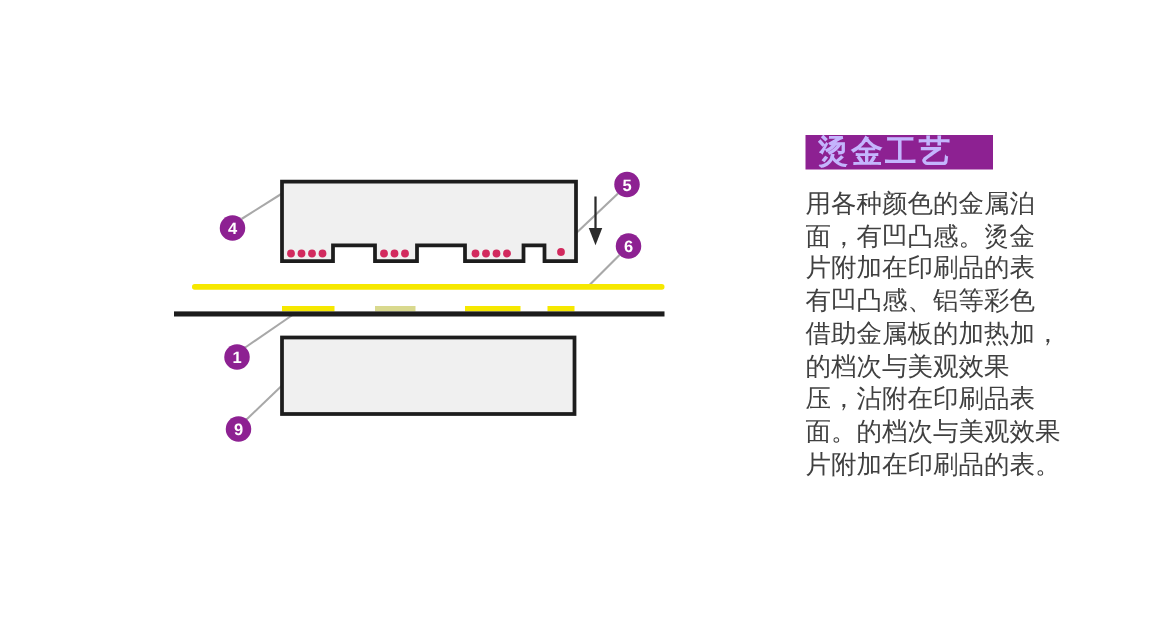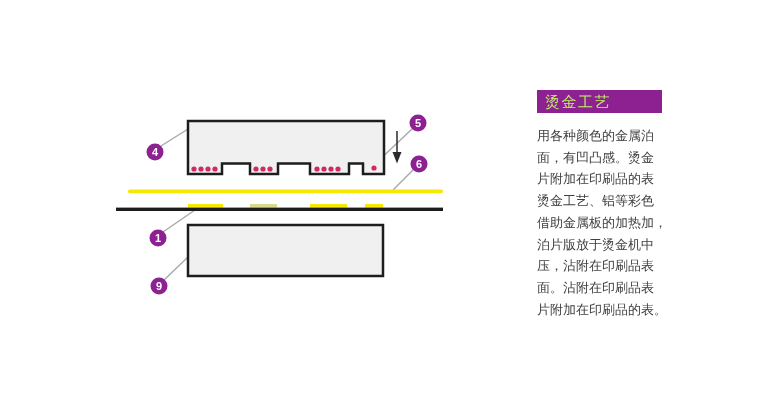--- a/index.html
+++ b/index.html
@@ -11,29 +11,29 @@
     font-family:"Liberation Sans","DejaVu Sans",sans-serif;
   }
   .diagram-svg{position:absolute;left:0;top:0;}
   .side-panel{position:absolute;left:537px;top:90px;width:160px;}
   .panel-header{
     width:117px;height:23px;
     display:flex;align-items:center;
     padding-left:8px;
   }
   .panel-header span{
-    color:#bef264;
-    font-size:15px;
-    font-weight:normal;
+    color:#c4b5fd;
+    font-size:21px;
+    font-weight:bold;
     letter-spacing:1.5px;
     line-height:1;
   }
   .panel-body{
     margin-top:12px;
-    font-size:13px;
+    font-size:17px;
     line-height:21.7px;
     color:#404040;
     white-space:nowrap;
   }
 </style>
 </head>
 <body>
 
 <div class="stage">
 
@@ -78,22 +78,22 @@
     </svg>
 
   <div class="side-panel">
     <div class="panel-header" style="background-color: rgb(141, 33, 146);">
       <span>烫金工艺</span>
     </div>
     <div class="panel-body">
         <div>用各种颜色的金属泊</div>
         <div>面，有凹凸感。烫金</div>
         <div>片附加在印刷品的表</div>
-        <div>烫金工艺、铝等彩色</div>
+        <div>有凹凸感、铝等彩色</div>
         <div>借助金属板的加热加，</div>
-        <div>泊片版放于烫金机中</div>
+        <div>的档次与美观效果</div>
         <div>压，沾附在印刷品表</div>
-        <div>面。沾附在印刷品表</div>
+        <div>面。的档次与美观效果</div>
         <div>片附加在印刷品的表。</div>
       </div>
   </div>
 
 </div>
 
 </body></html>

